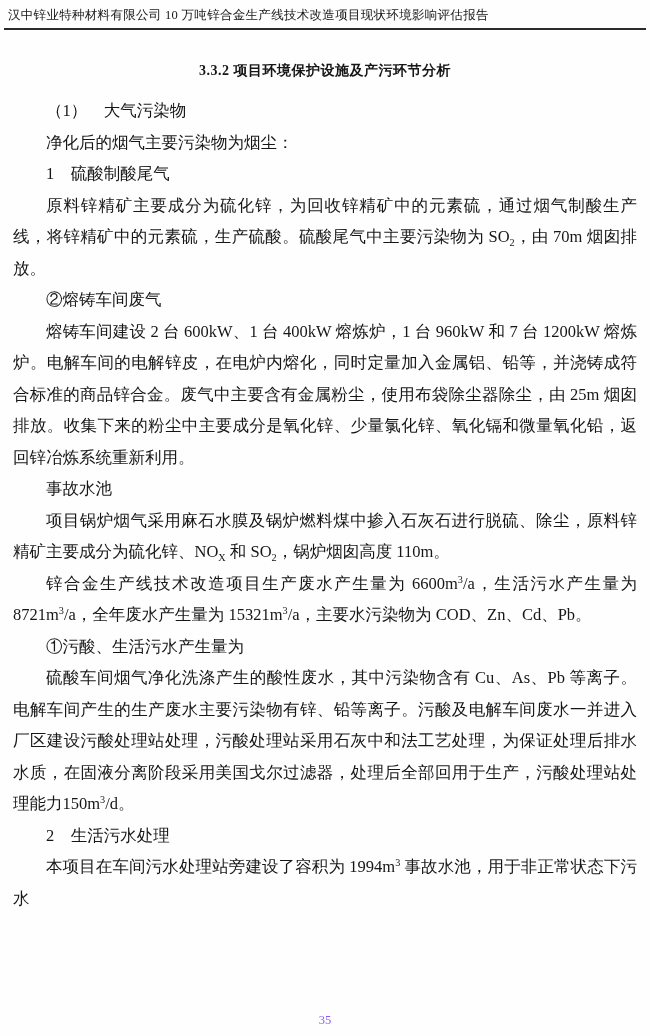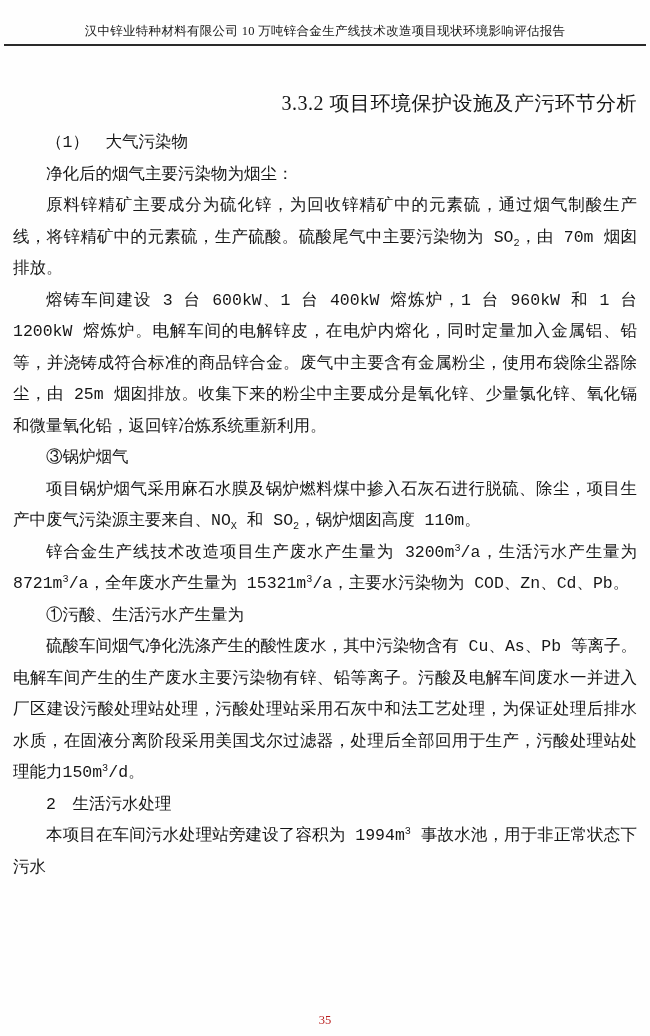--- a/index.html
+++ b/index.html
@@ -7,87 +7,88 @@
     position:relative;
     width:650px;height:1036px;
     margin:0 auto;
     background:#fefefe;
     color:#161616;
     font-family:"Liberation Serif","DejaVu Serif",serif;
     overflow:hidden;
     box-sizing:border-box;
   }
   .running-header{
-    margin:16px 4px;
+    margin:0 4px;
     padding:8px 4px 5px 4px;
-    text-align:center;
+    text-align:left;
     font-size:12.5px;
     line-height:15px;
     border-bottom:2px solid #2a2a2a;
     letter-spacing:0.3px;
   }
   .doc-body{
     padding:26px 13px 0 13px;
     font-size:16.5px;
     line-height:31.5px;
     text-align:justify;
   }
   .section-heading{
     margin:0 0 9px 0;
-    font-size:20px;
-    font-weight:normal;
+    font-size:14px;
+    font-weight:bold;
     line-height:30px;
-    text-align:right;
+    text-align:center;
     letter-spacing:0.5px;
   }
   .doc-body p{
     margin:0;
     text-indent:2em;
-    font-family:Liberation Mono, monospace;
   }
   sub,sup{
     font-size:0.62em;
     line-height:0;
   }
   .page-footer{
     position:absolute;
     left:0;bottom:8px;
     width:100%;
     text-align:center;
     font-size:12.5px;
-    color:#b91c1c;
+    color:#8b5cf6;
   }
 </style>
 </head>
 <body>
 
 <div class="page">
 
   <div class="running-header">汉中锌业特种材料有限公司 10 万吨锌合金生产线技术改造项目现状环境影响评估报告</div>
 
   <div class="doc-body">
 
     <h2 class="section-heading">3.3.2 项目环境保护设施及产污环节分析</h2>
 
     <p>（1）　大气污染物</p>
 
     <p>净化后的烟气主要污染物为烟尘：</p>
 
+    <p>1　硫酸制酸尾气</p>
 
     <p><span>原料锌精矿主要成分为硫化锌，为回收锌精矿中的元素硫，通过烟气制酸生产线，将锌精矿中的元素硫，生产硫酸。硫酸尾气中主要污染物为 SO</span><sub>2</sub><span>，由 70m 烟囱排放。</span></p>
 
+    <p>②熔铸车间废气</p>
 
-    <p>熔铸车间建设 3 台 600kW、1 台 400kW 熔炼炉，1 台 960kW 和 1 台 1200kW 熔炼炉。电解车间的电解锌皮，在电炉内熔化，同时定量加入金属铝、铅等，并浇铸成符合标准的商品锌合金。废气中主要含有金属粉尘，使用布袋除尘器除尘，由 25m 烟囱排放。收集下来的粉尘中主要成分是氧化锌、少量氯化锌、氧化镉和微量氧化铅，返回锌冶炼系统重新利用。</p>
+    <p>熔铸车间建设 2 台 600kW、1 台 400kW 熔炼炉，1 台 960kW 和 7 台 1200kW 熔炼炉。电解车间的电解锌皮，在电炉内熔化，同时定量加入金属铝、铅等，并浇铸成符合标准的商品锌合金。废气中主要含有金属粉尘，使用布袋除尘器除尘，由 25m 烟囱排放。收集下来的粉尘中主要成分是氧化锌、少量氯化锌、氧化镉和微量氧化铅，返回锌冶炼系统重新利用。</p>
 
-    <p>③锅炉烟气</p>
+    <p>事故水池</p>
 
-    <p><span>项目锅炉烟气采用麻石水膜及锅炉燃料煤中掺入石灰石进行脱硫、除尘，项目生产中废气污染源主要来自、NO</span><sub>X</sub><span> 和 SO</span><sub>2</sub><span>，锅炉烟囱高度 110m。</span></p>
+    <p><span>项目锅炉烟气采用麻石水膜及锅炉燃料煤中掺入石灰石进行脱硫、除尘，原料锌精矿主要成分为硫化锌、NO</span><sub>X</sub><span> 和 SO</span><sub>2</sub><span>，锅炉烟囱高度 110m。</span></p>
 
 
-    <p><span>锌合金生产线技术改造项目生产废水产生量为 3200m</span><sup>3</sup><span>/a，生活污水产生量为 8721m</span><sup>3</sup><span>/a，全年废水产生量为 15321m</span><sup>3</sup><span>/a，主要水污染物为 COD、Zn、Cd、Pb。</span></p>
+    <p><span>锌合金生产线技术改造项目生产废水产生量为 6600m</span><sup>3</sup><span>/a，生活污水产生量为 8721m</span><sup>3</sup><span>/a，全年废水产生量为 15321m</span><sup>3</sup><span>/a，主要水污染物为 COD、Zn、Cd、Pb。</span></p>
 
     <p>①污酸、生活污水产生量为</p>
 
     <p><span>硫酸车间烟气净化洗涤产生的酸性废水，其中污染物含有 Cu、As、Pb 等离子。电解车间产生的生产废水主要污染物有锌、铅等离子。污酸及电解车间废水一并进入厂区建设污酸处理站处理，污酸处理站采用石灰中和法工艺处理，为保证处理后排水水质，在固液分离阶段采用美国戈尔过滤器，处理后全部回用于生产，污酸处理站处理能力150m</span><sup>3</sup><span>/d。</span></p>
 
     <p>2　生活污水处理</p>
 
 
 
     <p><span>本项目在车间污水处理站旁建设了容积为 1994m</span><sup>3</sup><span> 事故水池，用于非正常状态下污水</span></p>

